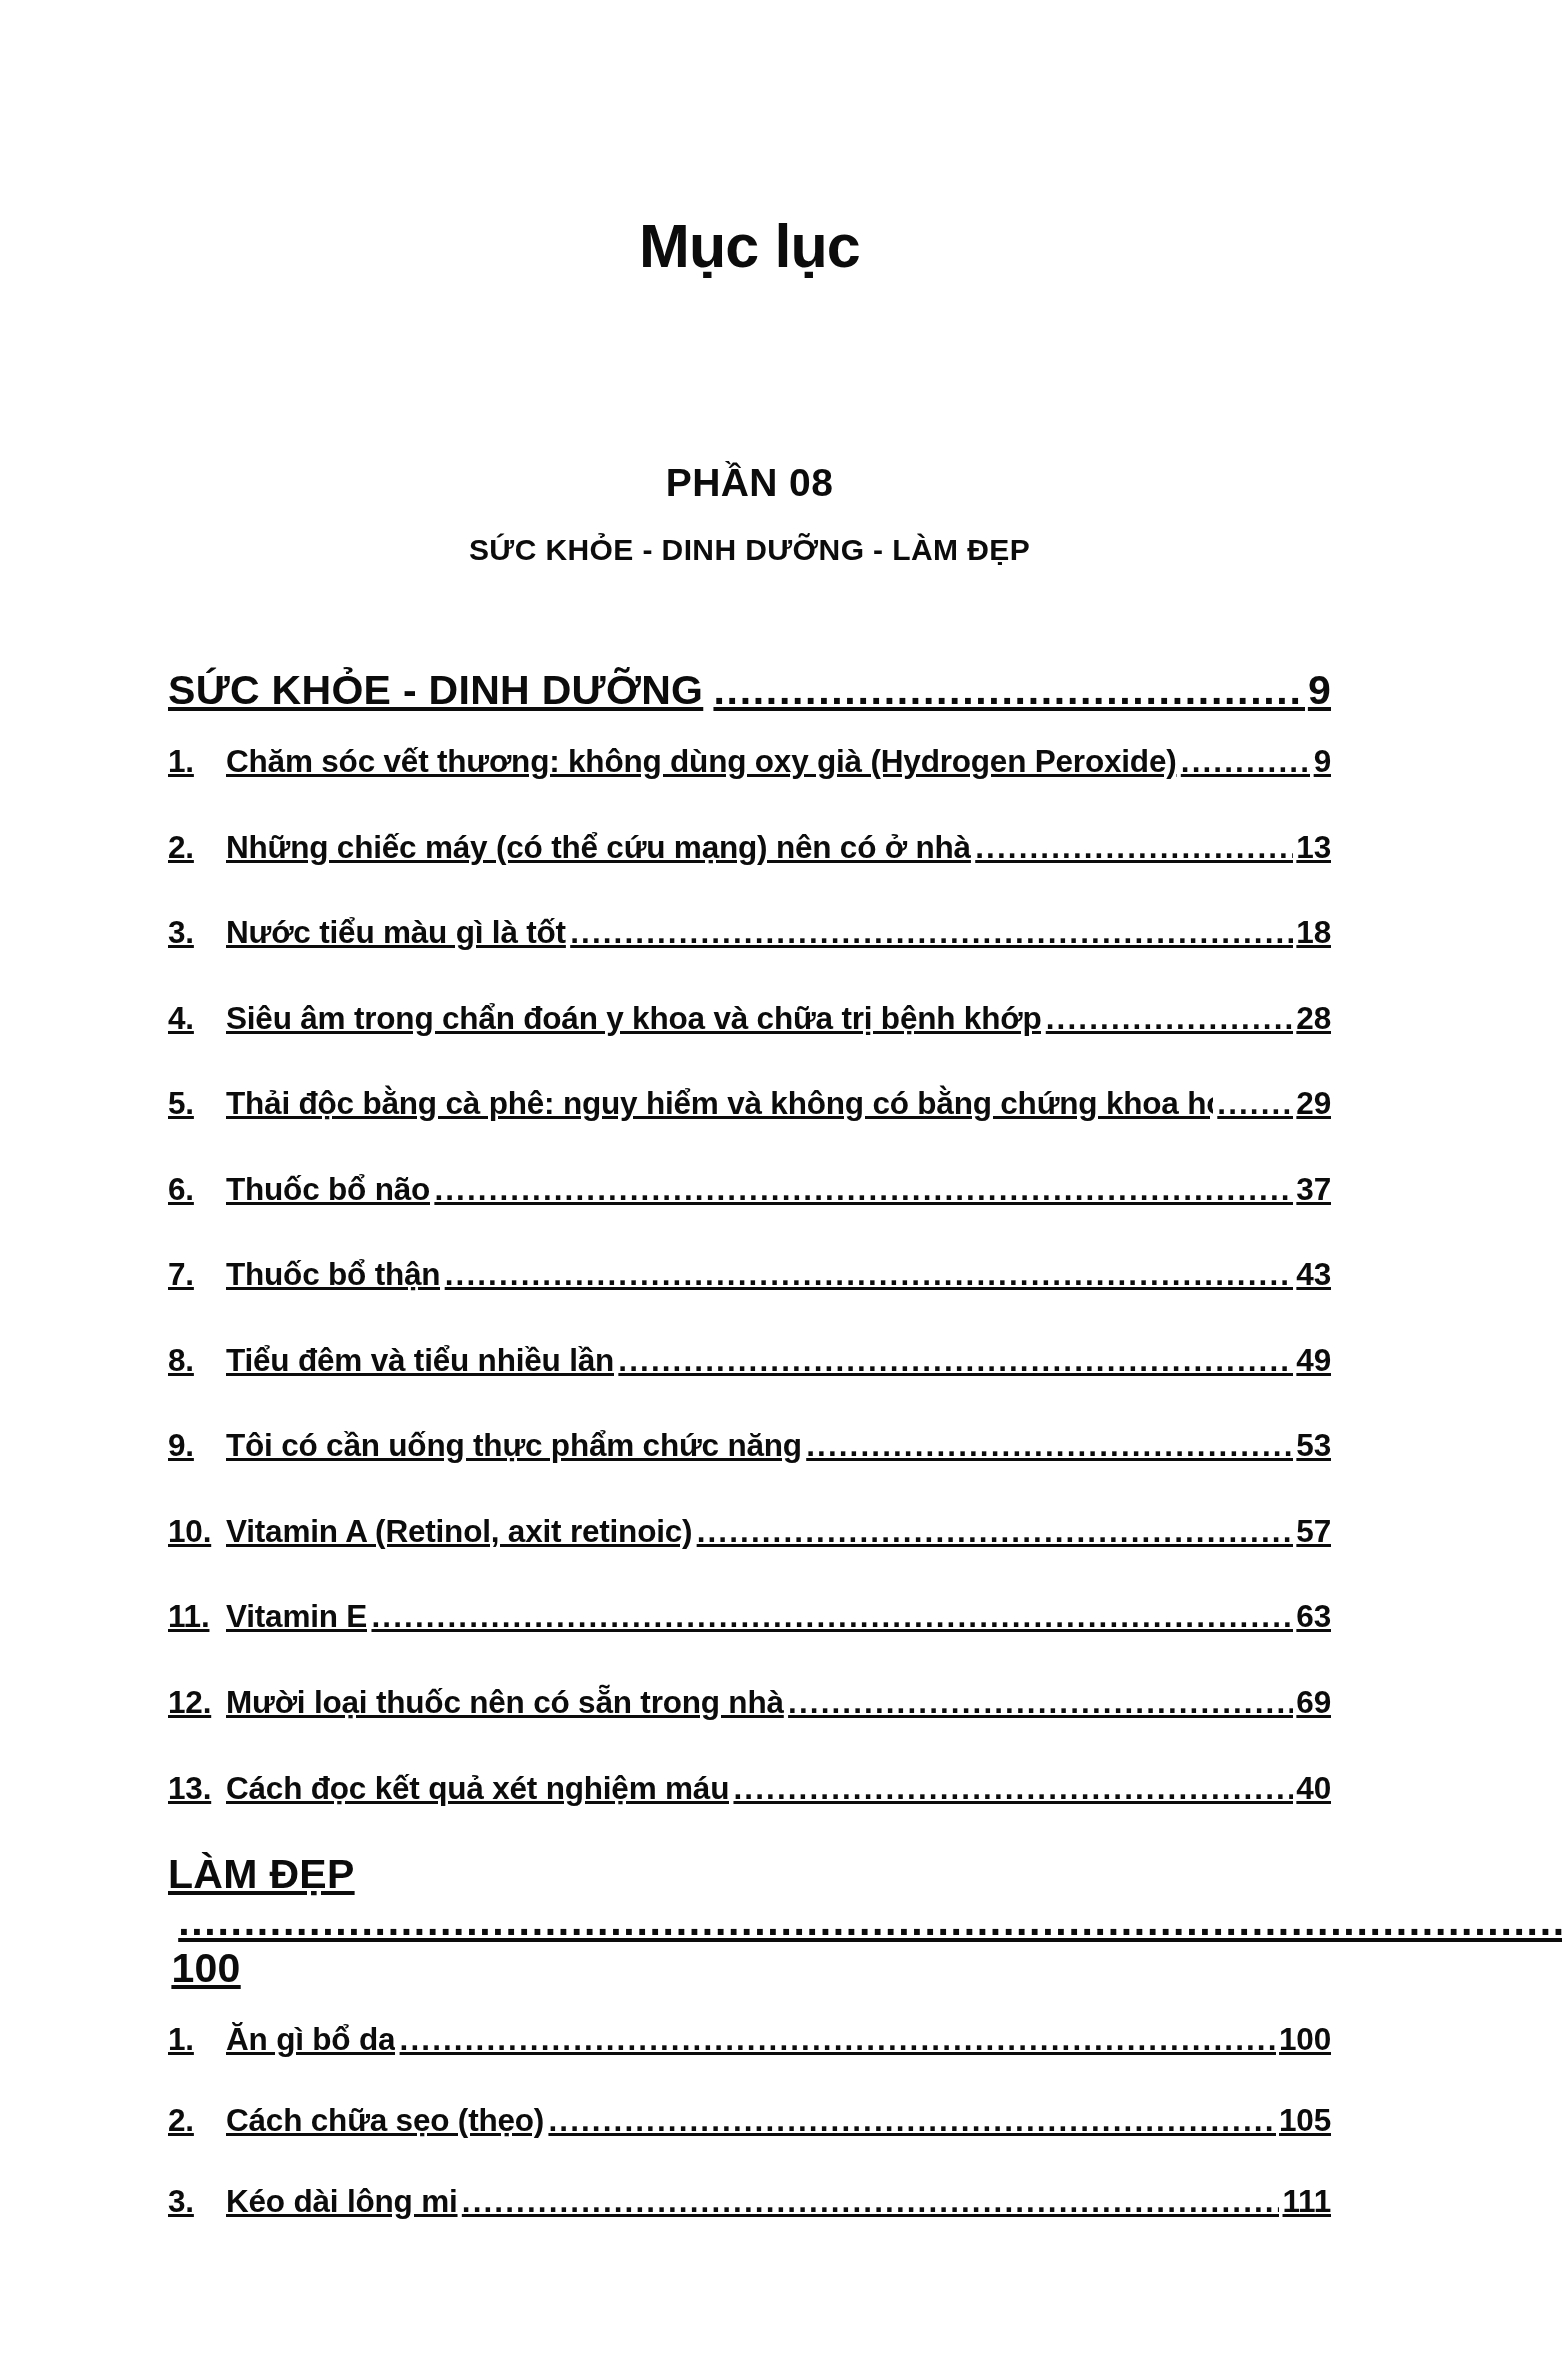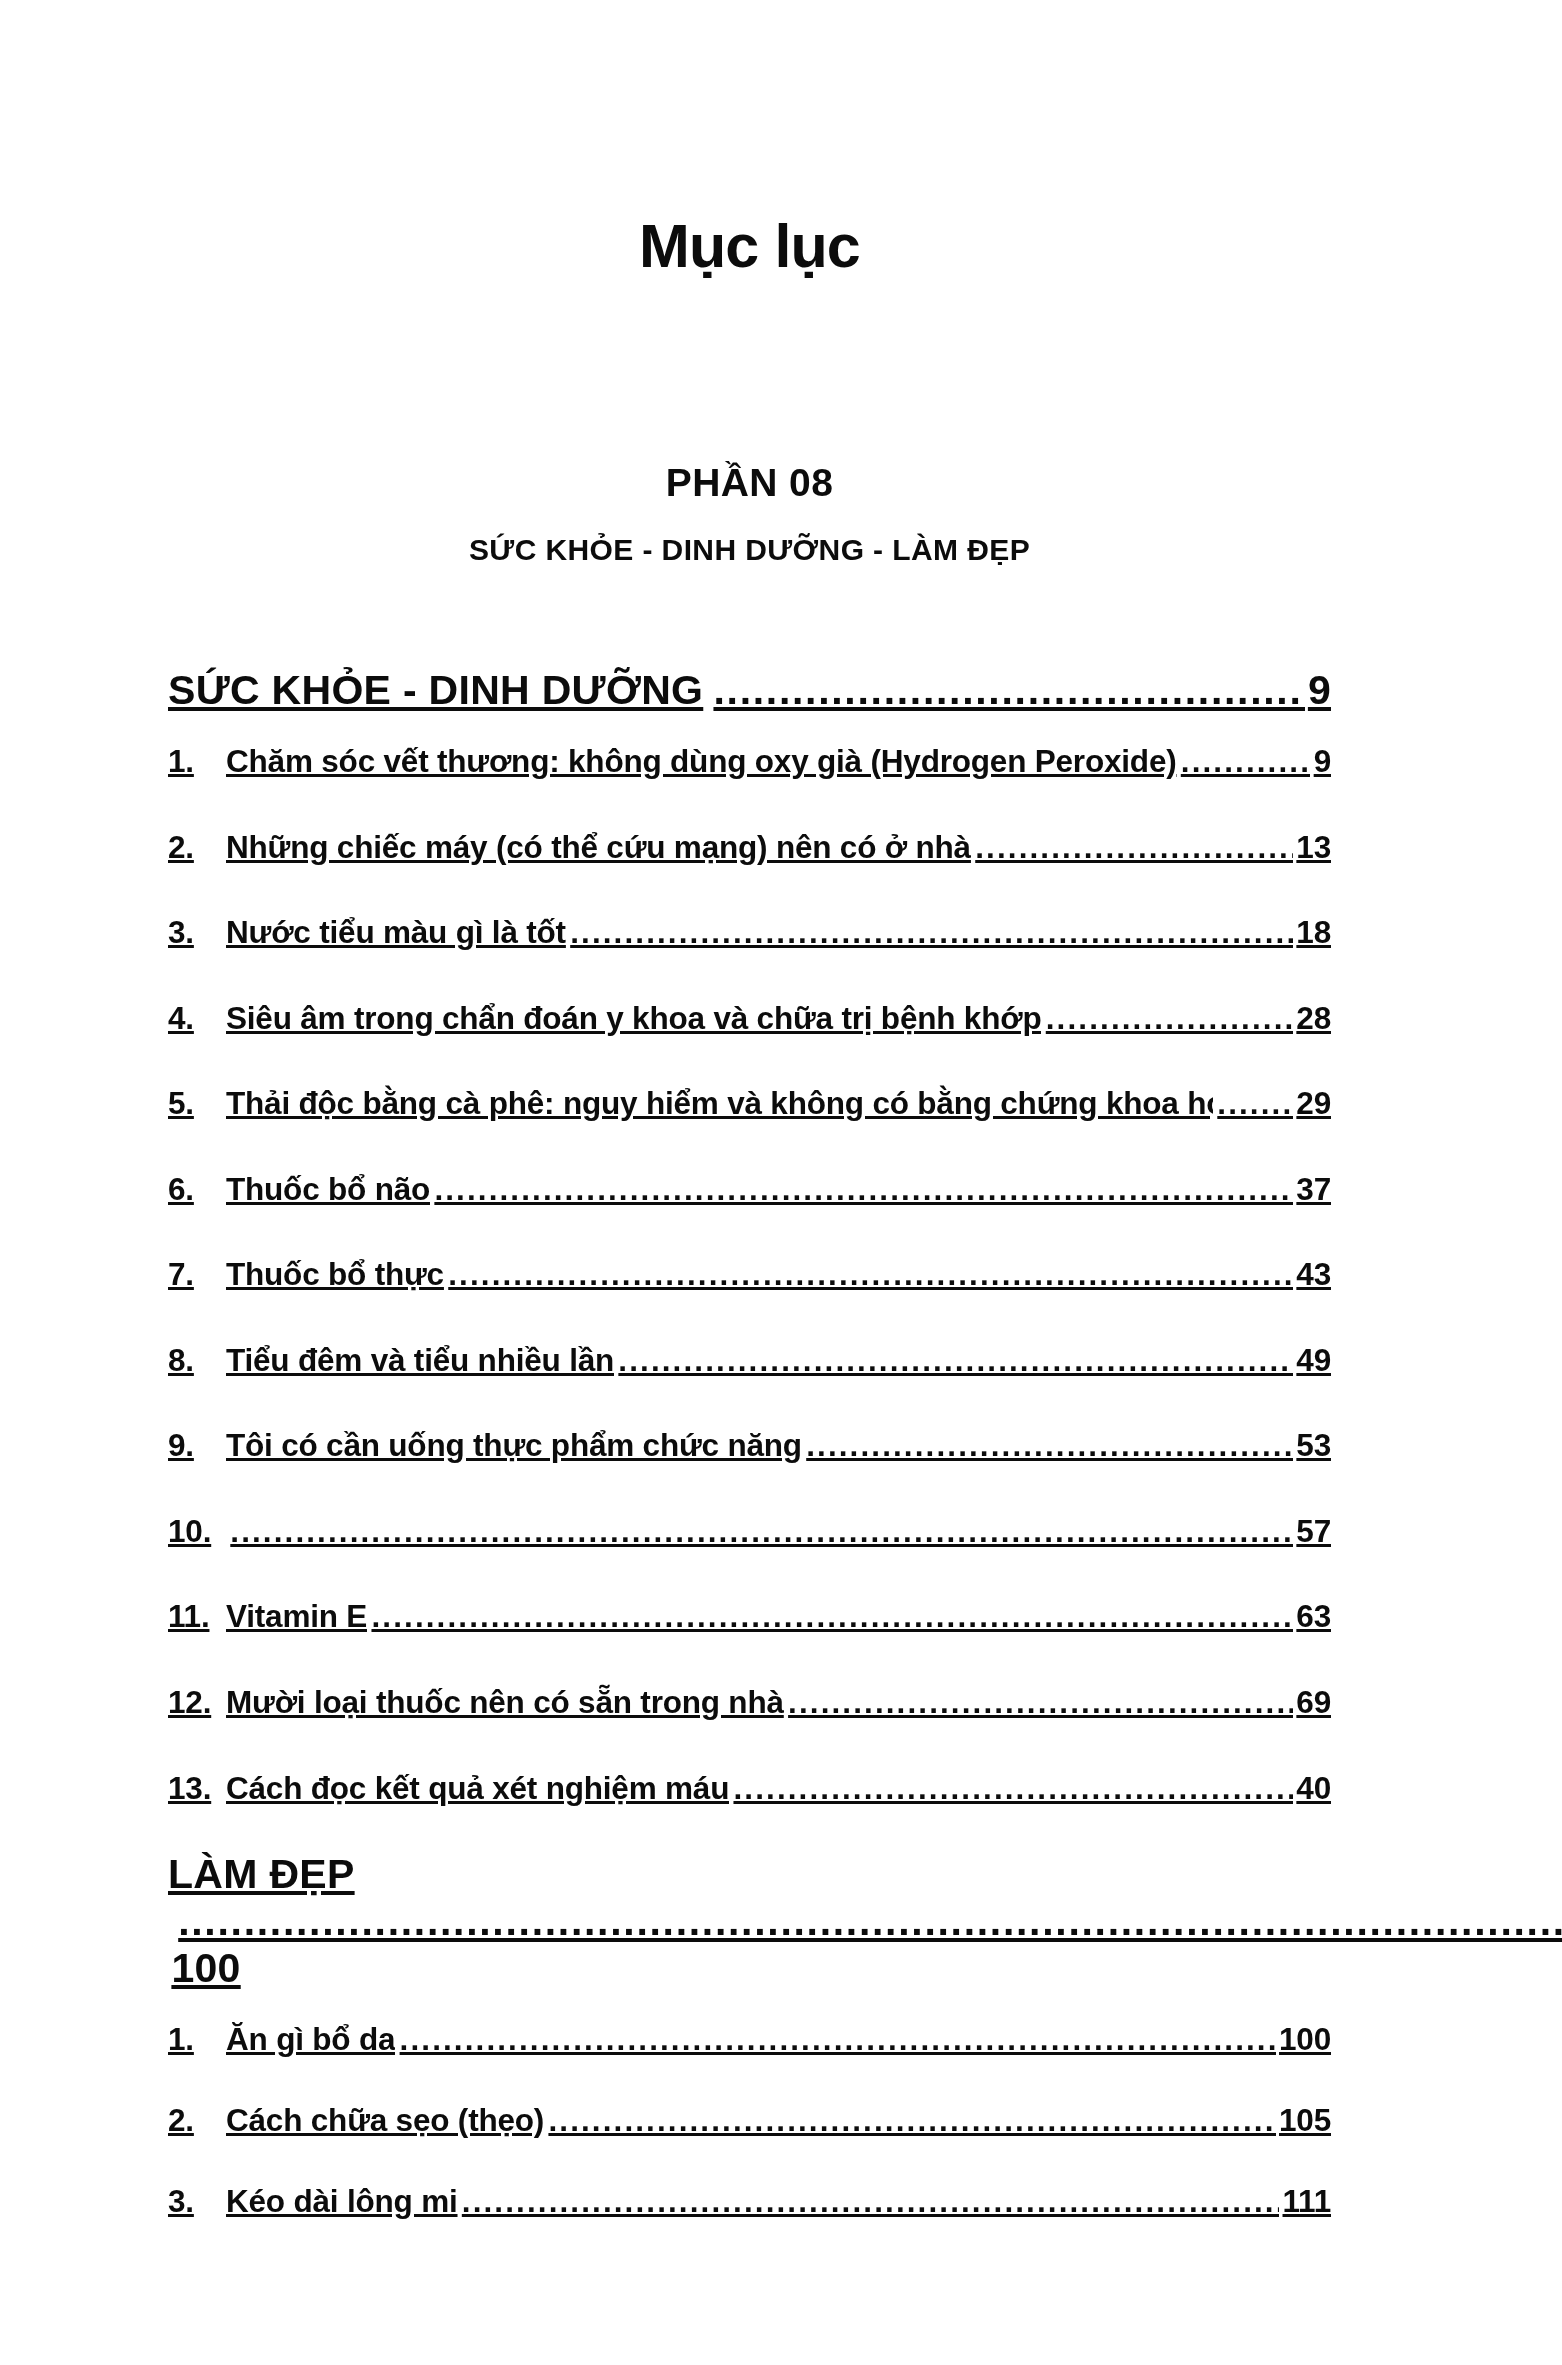--- a/index.html
+++ b/index.html
@@ -139,41 +139,42 @@
 
     <div class="toc-row item-row">
       <span class="num">6.</span>
       <span class="title">Thuốc bổ não</span>
       <span class="dots"></span>
       <span class="pg">37</span>
     </div>
 
     <div class="toc-row item-row">
       <span class="num">7.</span>
-      <span class="title">Thuốc bổ thực</span>
+      <span class="title">Thuốc bổ thận</span>
       <span class="dots"></span>
       <span class="pg">43</span>
     </div>
 
     <div class="toc-row item-row">
       <span class="num">8.</span>
       <span class="title">Tiểu đêm và tiểu nhiều lần</span>
       <span class="dots"></span>
       <span class="pg">49</span>
     </div>
 
     <div class="toc-row item-row">
       <span class="num">9.</span>
       <span class="title">Tôi có cần uống thực phẩm chức năng</span>
       <span class="dots"></span>
       <span class="pg">53</span>
     </div>
 
     <div class="toc-row item-row">
       <span class="num">10.</span>
+      <span class="title">Vitamin A (Retinol, axit retinoic)</span>
       <span class="dots"></span>
       <span class="pg">57</span>
     </div>
 
     <div class="toc-row item-row">
       <span class="num">11.</span>
       <span class="title">Vitamin E</span>
       <span class="dots"></span>
       <span class="pg">63</span>
     </div>

